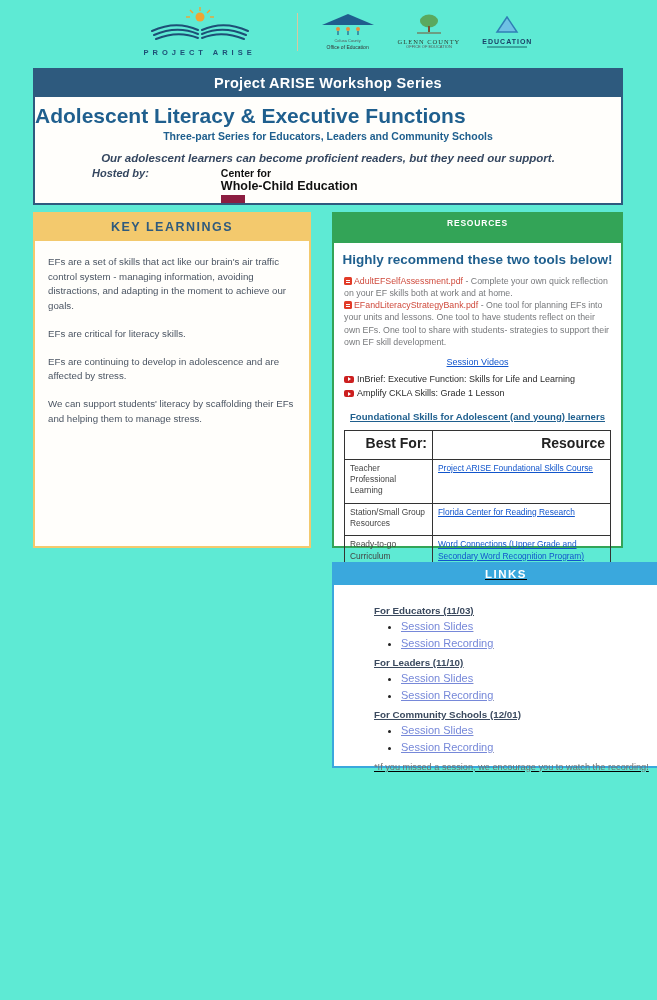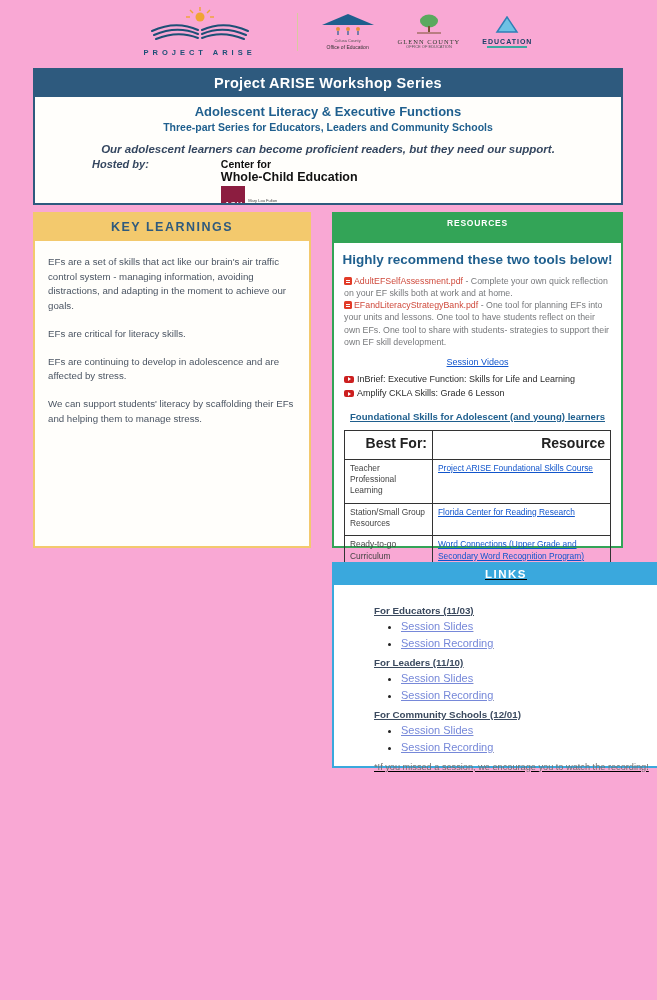--- a/index.html
+++ b/index.html
@@ -1,38 +1,38 @@
 <!DOCTYPE html>
 <html><head>
 <meta charset="utf-8">
 <style>
   * { margin:0; padding:0; box-sizing:border-box; }
   html,body { background:#ffffff; }
   body { font-family:"Liberation Sans","DejaVu Sans",sans-serif; }
-  .page { position:relative; width:657px; height:1000px; margin:0 auto; background:#f9a8d4; overflow:hidden; }
+  .page { position:relative; width:657px; height:1000px; margin:0 auto; background:#5eead4; overflow:hidden; }
 
   
   .logo-row { position:absolute; top:6px; left:0; width:657px; height:52px;
               display:flex; justify-content:center; align-items:center; gap:22px; }
   .arise-logo { width:150px; text-align:center; }
   .arise-text { font-size:7.5px; font-weight:bold; letter-spacing:4px; color:#1d4f76; margin-top:1px; }
   .vdiv { width:1px; height:38px; background:#d9c9a0; }
   .partner { text-align:center; }
   .p-tiny { font-size:4px; color:#555; line-height:1.2; }
   .p-small { font-size:5px; color:#333; line-height:1.3; }
   .glenn-name { font-family:"Liberation Serif","DejaVu Serif",serif; font-size:6.5px; letter-spacing:1px; color:#2e3d2f; }
   .edu-word { font-size:7px; font-weight:bold; letter-spacing:1px; color:#1b3f66; }
   .edu-bar { width:40px; height:2px; background:#3aa8a0; margin:1px auto 0; }
 
   
   .intro { position:absolute; top:68px; left:33px; width:590px; height:137px;
            border:2px solid #2e5a7e; background:#fffefb; overflow:hidden; }
   .banner { background:#2e5a7e; color:#ffffff; font-weight:bold; font-size:14.5px;
             text-align:center; padding:5px 0 6px; letter-spacing:0.3px; }
-  .title { margin-top:7px; text-align:center; color:#1f5f8e; font-weight:bold; font-size:13px; }
+  .title { margin-top:7px; color:#1f5f8e; font-weight:bold; font-size:21px; }
   .subtitle { text-align:center; color:#1f5f8e; font-weight:bold; font-size:10.5px; margin-top:2px; }
   .tagline { text-align:center; color:#354760; font-weight:bold; font-style:italic; font-size:11.5px; margin-top:10px; }
   .hosted-row { display:flex; align-items:flex-start; margin-top:3px; }
   .hosted-label { margin-left:57px; color:#354760; font-weight:bold; font-style:italic; font-size:11px; }
   .host-logo { margin-left:72px; text-align:left; }
   .host-l1 { font-size:10.5px; font-weight:bold; color:#111; }
   .host-l2 { font-size:12.5px; font-weight:bold; color:#111; }
   .asu-row { display:flex; align-items:center; margin-top:2px; }
   .asu-badge { background:#8c1d40; color:#fff; font-weight:bold; font-style:italic;
                font-size:8px; padding:14px 3px; letter-spacing:0.5px; }
@@ -189,21 +189,21 @@
     <div class="res-h">Highly recommend these two tools below!</div>
     <div class="tools">
       <p class="tool"><span class="pdf-ic"></span><a class="fname" href="#">AdultEFSelfAssessment.pdf</a> <span>- Complete your own quick reflection on your EF skills both at work and at home.</span></p>
       <p class="tool"><span class="pdf-ic"></span><a class="fname" href="#">EFandLiteracyStrategyBank.pdf</a> <span>- One tool for planning EFs into your units and lessons. One tool to have students reflect on their own EFs. One tool to share with students- strategies to support their own EF skill development.</span></p>
     </div>
     <div class="sess">
       <a href="#">Session Videos</a>
     </div>
     <div class="videos">
       <p><span class="vid-ic"></span><span>InBrief: Executive Function: Skills for Life and Learning</span></p>
-      <p><span class="vid-ic"></span><span>Amplify CKLA Skills: Grade 6 Lesson</span></p>
+      <p><span class="vid-ic"></span><span>Amplify CKLA Skills: Grade 1 Lesson</span></p>
     </div>
     <div class="found">Foundational Skills for Adolescent (and young) learners</div>
     <table class="res-table">
       <tbody>
           <tr>
         <th>Best For:</th>
         <th>Resource</th>
       </tr>
       <tr>
         <td class="bf">Teacher Professional Learning</td>

